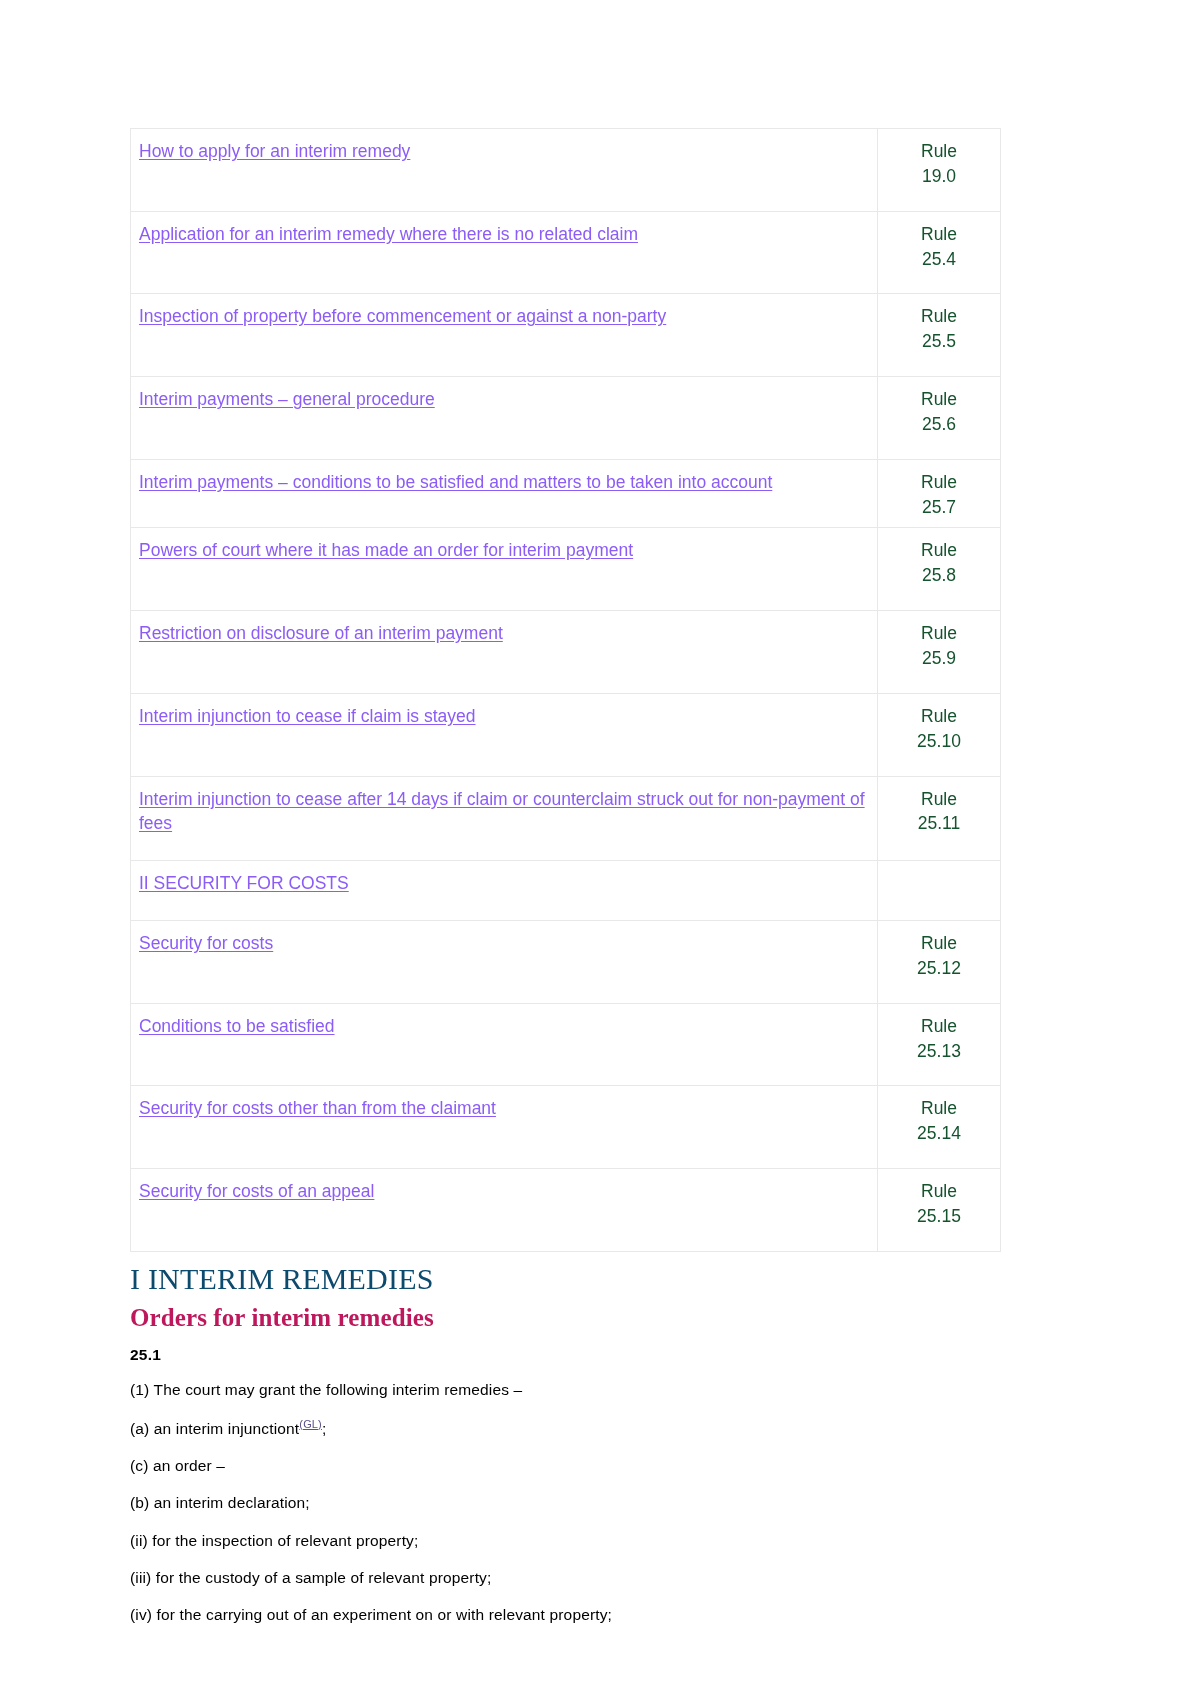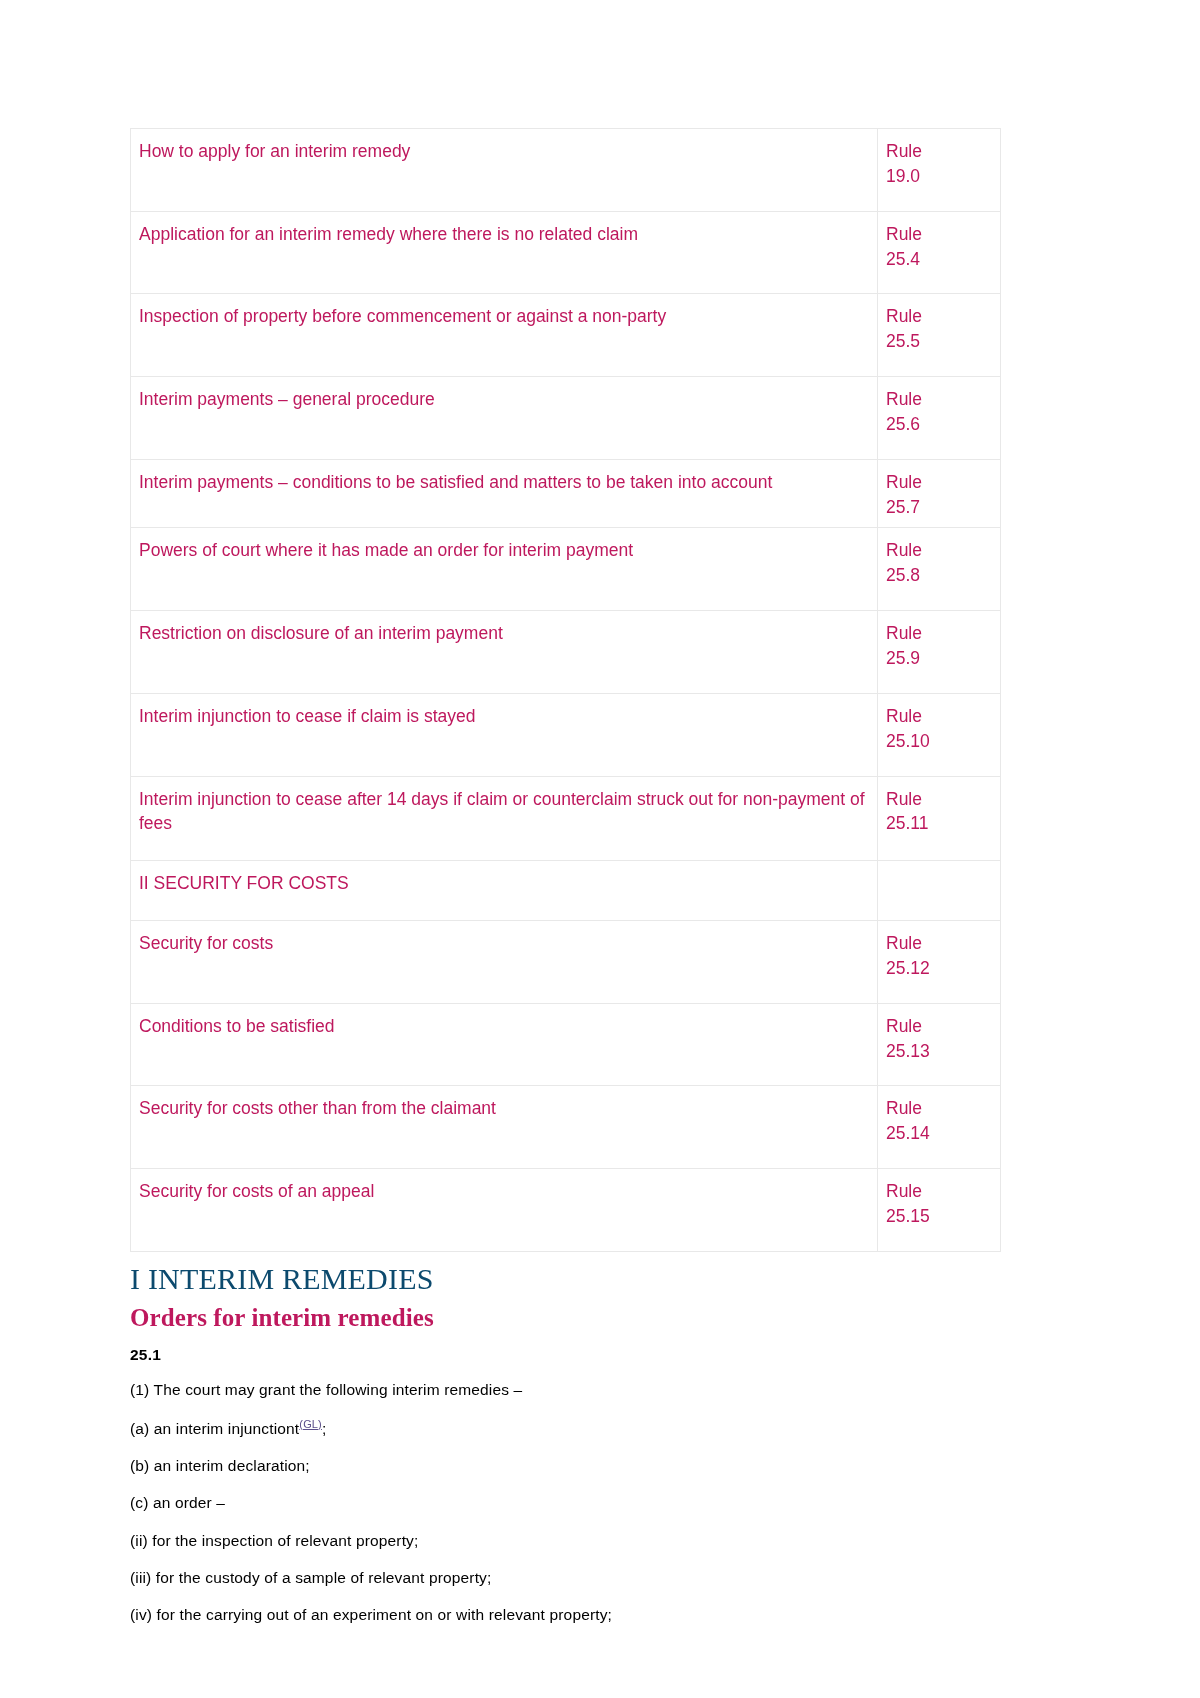--- a/index.html
+++ b/index.html
@@ -37,30 +37,32 @@
     font-size: 17.5px;
     line-height: 1.42;
     font-weight: 400;
   }
   td.c-title {
     width: 730px;
   }
   td.c-rule {
     width: 106px;
     padding-left: 11px;
-    color: #be185d;
+    color: #14532d;
     font-size: 17.5px;
     line-height: 1.42;
+    text-align: center;
   }
   td.c-rule .rl {
     display: block;
   }
   td.c-title a,
   .toc-link {
-    color: #be185d;
+    color: #8b5cf6;
+    text-decoration: underline;
     text-underline-offset: 2px;
     cursor: pointer;
   }
   tr.row-compact td {
     padding-bottom: 24px;
   }
   tr.row-compact td.c-rule {
     padding-bottom: 8px;
   }
 
@@ -258,24 +260,24 @@
   <h1 class="section-heading">I INTERIM REMEDIES</h1>
 
   <h2 class="sub-heading">Orders for interim remedies</h2>
 
   <p class="rule-num">25.1</p>
 
   <p class="body-line">(1) The court may grant the following interim remedies –</p>
 
   <p class="body-line"><span>(a) an interim injunctiont</span><sup class="gl">(GL)</sup><span>;</span></p>
 
+  <p class="body-line">(c) an order –</p>
+
   <p class="body-line">(b) an interim declaration;</p>
 
-  <p class="body-line">(c) an order –</p>
-
 
   <p class="body-line">(ii) for the inspection of relevant property;</p>
 
   <p class="body-line">(iii) for the custody of a sample of relevant property;</p>
 
   <p class="body-line">(iv) for the carrying out of an experiment on or with relevant property;</p>
 
 </div>
 
 </body></html>

